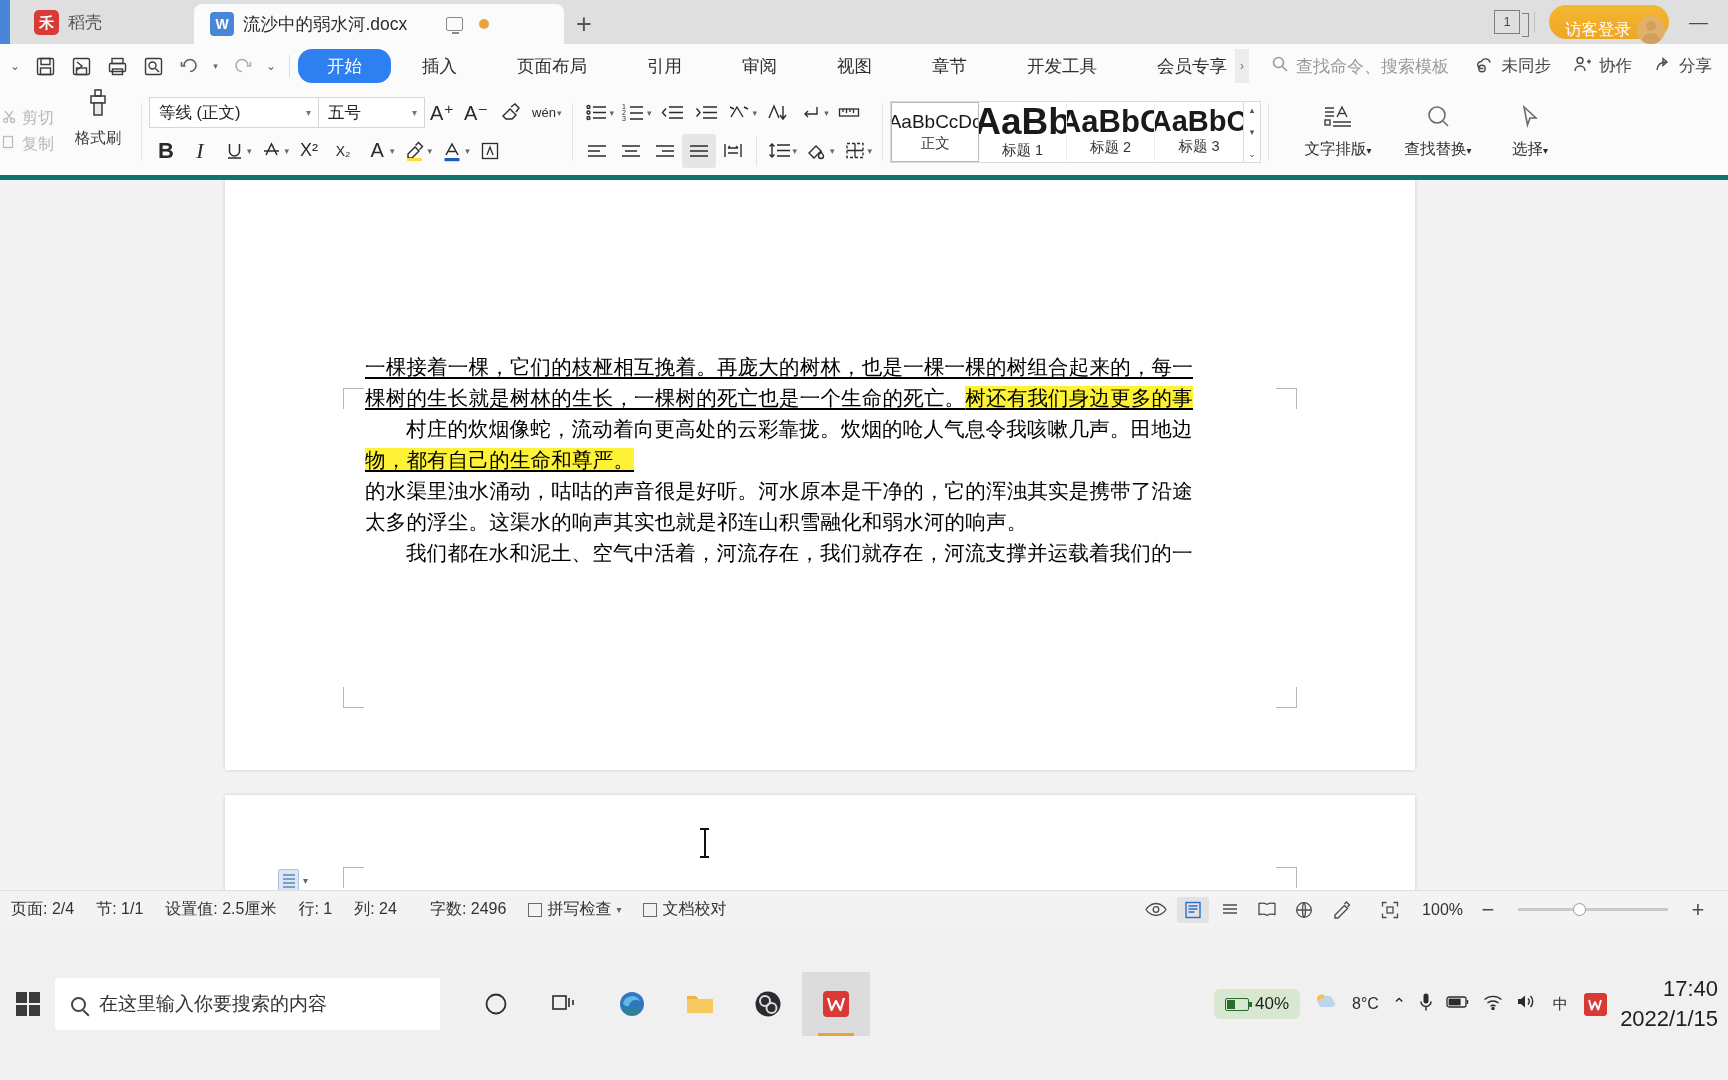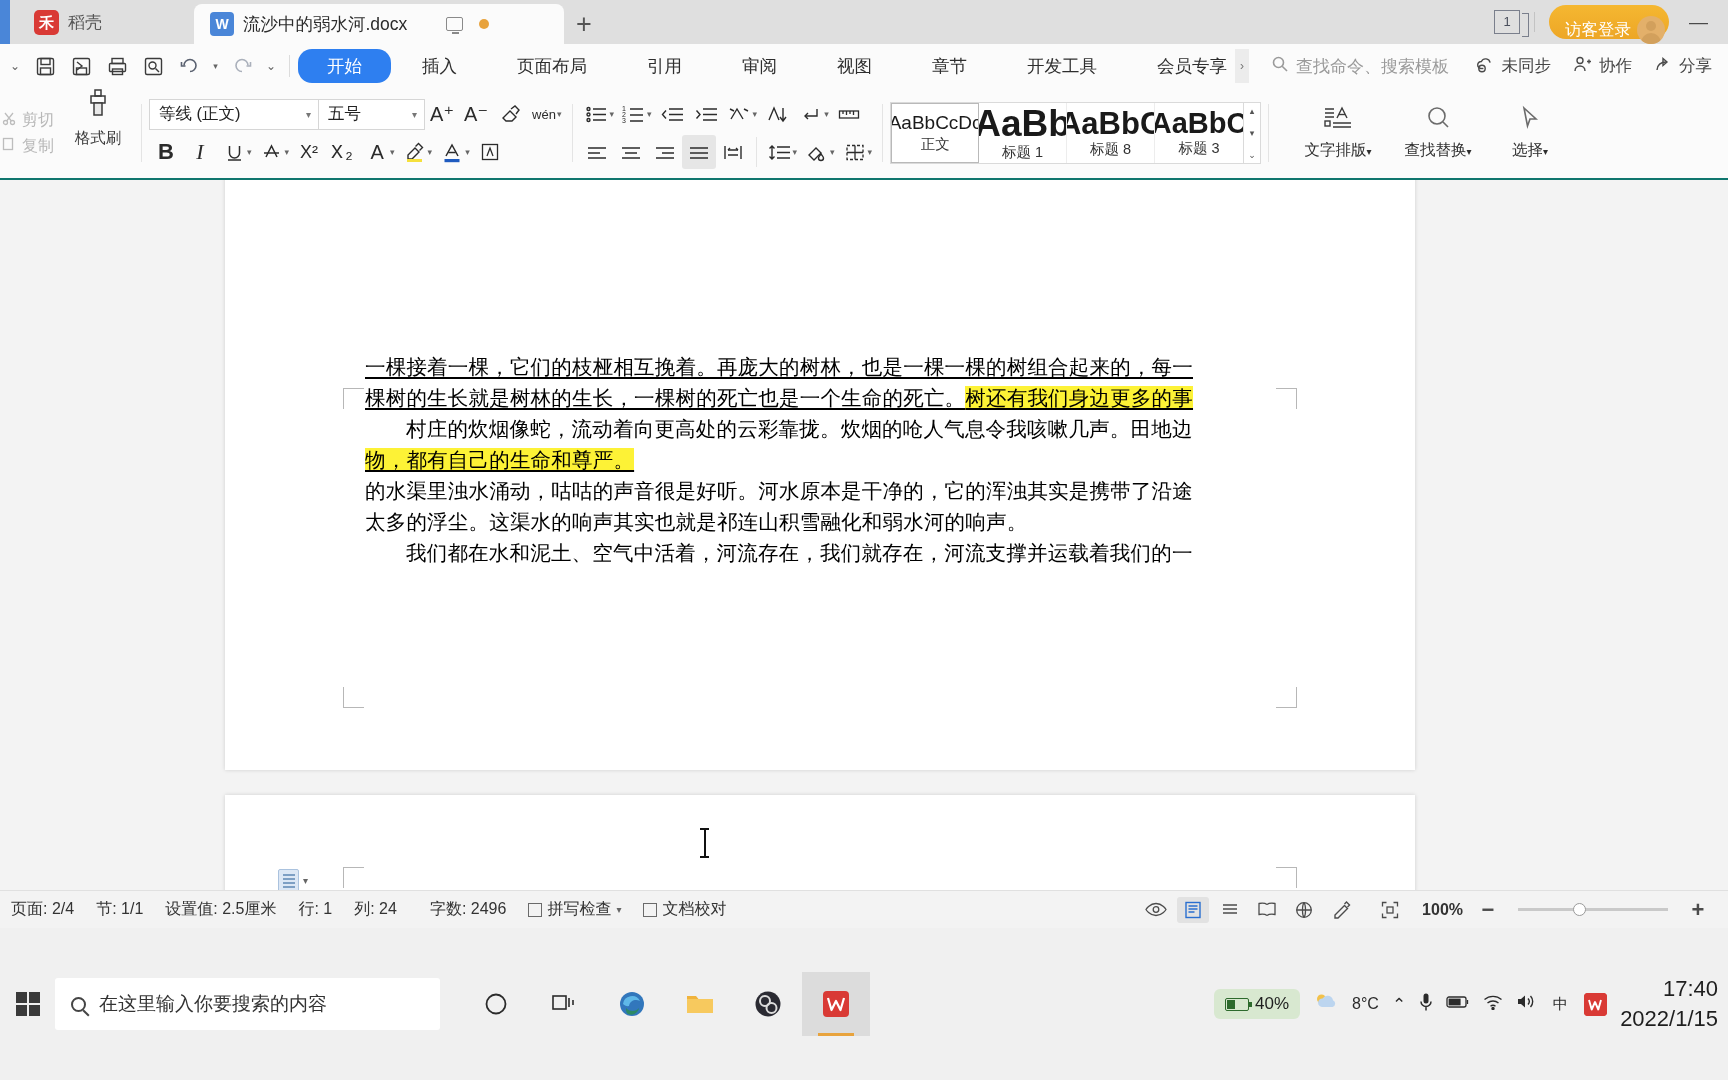--- a/index.html
+++ b/index.html
@@ -112,21 +112,21 @@
   }
   .ribbon-right {
     margin-left: auto; display: flex; align-items: center; gap: 22px;
     padding-right: 16px; font-size: 16.5px; color: #454545;
   }
   .rr-item { display: flex; align-items: center; gap: 6px; }
 
   
   .toolbar {
     position: absolute; left: 0; top: 88px; width: 1728px; height: 92px;
-    background: #fbfbfb; border-bottom: 2px solid #0f766e;
+    background: #fbfbfb; border-bottom: 5px solid #0f766e;
     display: flex; align-items: stretch;
   }
   .tsep { width: 1px; height: 58px; background: #e4e4e4; align-self: center; margin: 0 7px; }
   .clip-col {
     display: flex; flex-direction: column; justify-content: center; gap: 5px;
     font-size: 16px; color: #b8b8b8; padding-left: 2px; width: 62px;
   }
   .clip-row { display: flex; align-items: center; gap: 5px; }
   .fmtbrush {
     display: flex; flex-direction: column; align-items: center; gap: 2px;
@@ -231,21 +231,21 @@
   }
   .paste-caret { font-size: 10px; color: #666; }
 
   
   .statusbar {
     position: absolute; left: 0; top: 890px; width: 1728px; height: 38px;
     background: #f3f3f3; border-top: 1px solid #e0e0e0;
     display: flex; align-items: center; font-size: 16px; color: #333;
   }
   .sb-item { padding: 0 11px; white-space: nowrap; display: flex; align-items: center; gap: 5px; }
-  .sb-right { margin-left: auto; display: flex; align-items: center; gap: 5px; padding-right: 14px; font-weight: bold; }
+  .sb-right { margin-left: auto; display: flex; align-items: center; gap: 5px; padding-right: 14px; }
   .sb-ico {
     width: 32px; height: 26px; display: flex; align-items: center; justify-content: center;
     font-size: 17px; color: #4c4c4c;
   }
   .sb-ico.on { background: #e2e2e2; border-radius: 3px; color: #2a6fd0; }
   .zoomtrack {
     width: 150px; height: 3px; background: #c9c9c9; position: relative; margin: 0 9px;
   }
   .zoomthumb {
     position: absolute; left: 55px; top: -5px; width: 13px; height: 13px;
@@ -529,21 +529,21 @@
         </div>
         <div class="tcaret">▾</div>
         <div class="ticon">
           <svg width="21" height="21" viewBox="0 0 21 21" fill="none" stroke="#2b2b2b" stroke-width="1.5">
             <path d="M5 15L10.5 4 16 15"></path>
               <path d="M3 11h15"></path>
           </svg>
         </div>
         <div class="tcaret">▾</div>
         <div class="ticon" style="font-size:18px;">X²</div>
-        <div class="ticon" style="font-size:20px;font-family:Liberation Mono, monospace;">X₂</div>
+        <div class="ticon" style="font-size:14px;">X₂</div>
         <div class="ticon" style="font-size:20px;">A</div>
         <div class="tcaret">▾</div>
         <div class="ticon">
           <svg width="22" height="22" viewBox="0 0 22 22" fill="none" stroke="#2b2b2b" stroke-width="1.4">
             <path d="M4 14l7-7 4 4-7 7H4z"></path>
               <path d="M11.5 5.5l3-3 4 4-3 3"></path>
             <rect x="3" y="18" width="15" height="3" fill="#f5e03c" stroke="none"></rect>
           </svg>
         </div>
         <div class="tcaret">▾</div>
@@ -684,21 +684,21 @@
       <div class="gitem sel">
         <span class="g-sample" style="font-size:19px;">AaBbCcDc</span>
         <span class="g-label">正文</span>
       </div>
       <div class="gitem">
         <span class="g-sample" style="font-size:37px;font-weight:600;line-height:1;">AaBb</span>
         <span class="g-label">标题 1</span>
       </div>
       <div class="gitem">
         <span class="g-sample" style="font-size:31px;font-weight:600;line-height:1;">AaBbC</span>
-        <span class="g-label">标题 8</span>
+        <span class="g-label">标题 2</span>
       </div>
       <div class="gitem">
         <span class="g-sample" style="font-size:29px;font-weight:600;line-height:1;">AaBbC</span>
         <span class="g-label">标题 3</span>
       </div>
     </div>
     <div class="gal-spin">
       <span>▴</span>
       <span>▾</span>
       <span>⌄</span>

